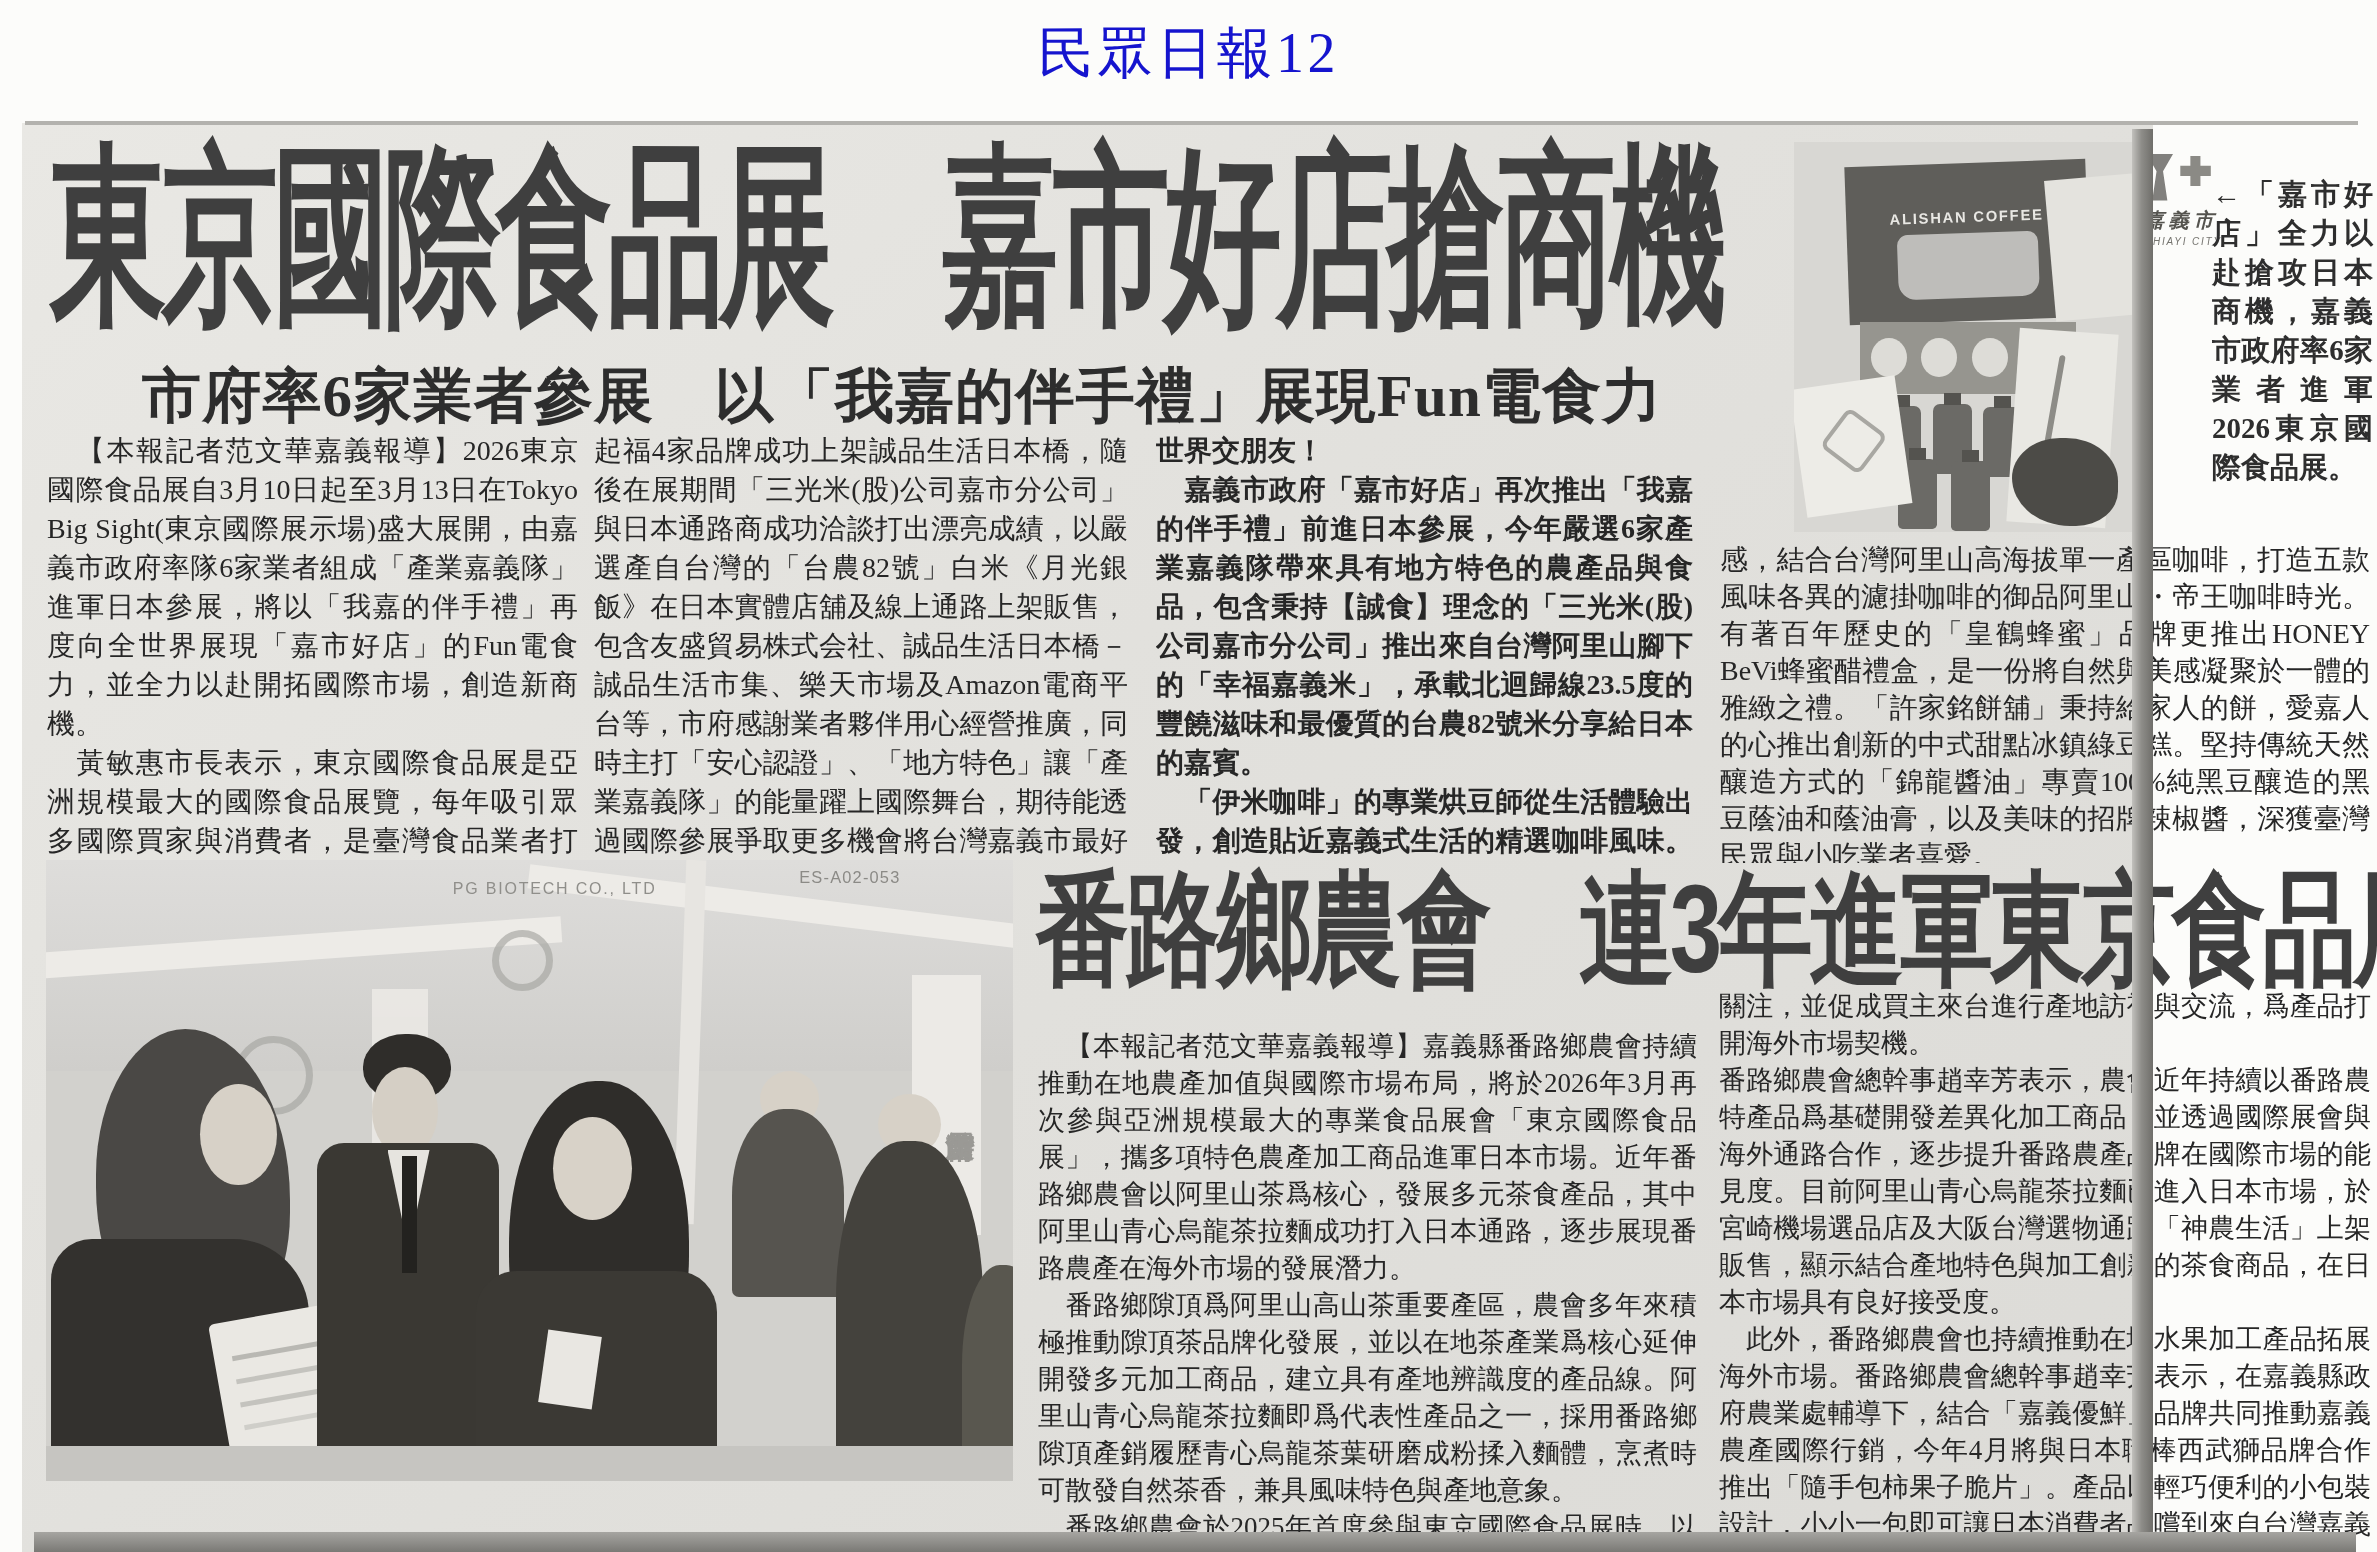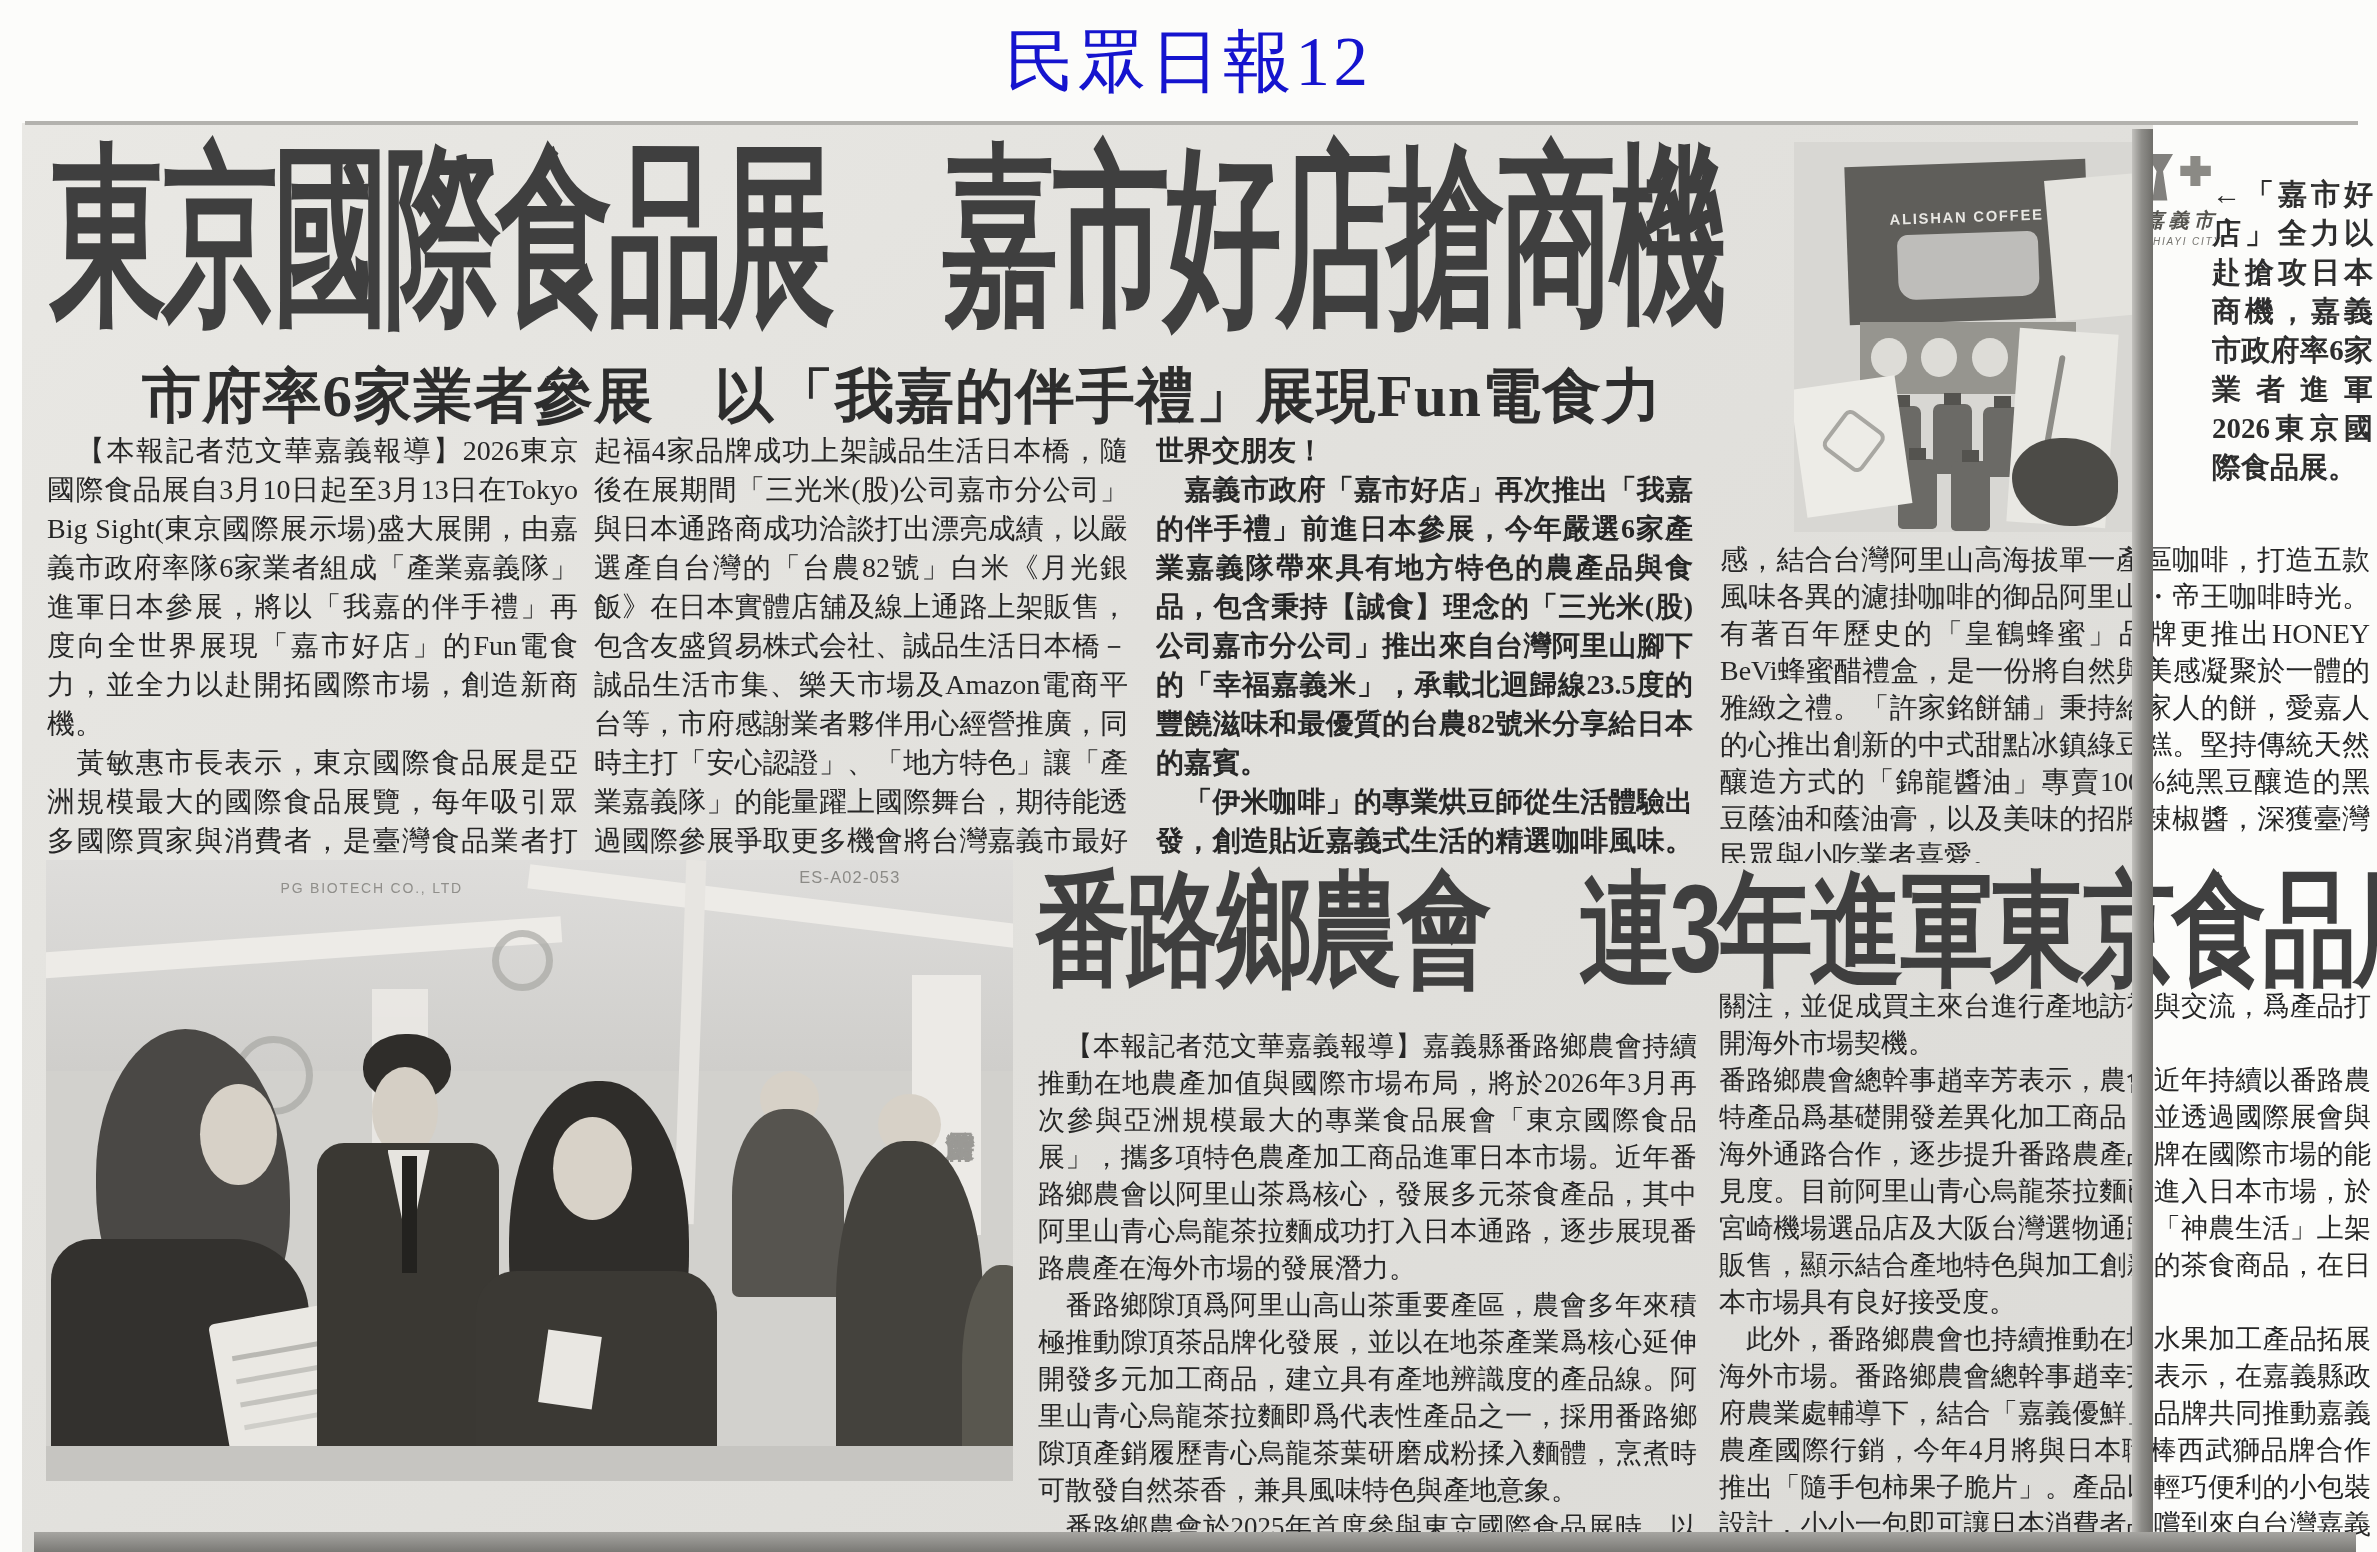--- a/index.html
+++ b/index.html
@@ -1,20 +1,20 @@
 <!DOCTYPE html>
 <html style="font-size:9.4px"><head>
 <meta charset="utf-8">
 <style>
   html,body{margin:0;padding:0;background:#ffffff;}
   .page{position:relative;width:2377px;height:1553px;background:#fcfcfa;overflow:hidden;
         font-family:"Liberation Serif","DejaVu Serif",serif;}
   
   .masthead{position:absolute;left:0;top:16.4px;width:100%;text-align:center;
-            font-size:69px;font-weight:500;letter-spacing:3.5px;color:#1514ce;}
+            font-size:56px;font-weight:500;letter-spacing:3.5px;color:#1514ce;}
   
   .clip{position:absolute;left:22px;top:123px;width:2131px;height:1429px;
         background:linear-gradient(140deg,#e9e8e4 0%,#e2e1dd 45%,#dcdbd7 100%);}
   .toprule{position:absolute;left:2.9px;top:-2.3px;width:2333px;height:4.1px;background:#b3b2ae;}
   .edge-right{position:absolute;right:0;top:5.9px;width:21px;height:1424px;
               background:linear-gradient(to right,#c2c1bd,#8e8d89 45%,#6f6e6a);}
   .edge-bottom{position:absolute;left:11.7px;bottom:0;width:2322px;height:20px;
                background:linear-gradient(#a6a5a1,#7a7975);}
   
   .hl{position:absolute;line-height:1;}
@@ -68,22 +68,22 @@
   .card-left{position:absolute;left:3.5px;top:240px;width:106px;height:129px;background:#edece7;transform:rotate(-8deg);}
   .card-left i{position:absolute;left:32px;top:35px;width:41px;height:41px;border:4.7px solid #a8a7a2;border-radius:8.2px;transform:rotate(45deg);}
   .plantblob{position:absolute;right:15.3px;bottom:5.9px;width:106px;height:88px;background:#4c4b47;
              border-radius:48% 52% 42% 58%;}
   .photo-expo{left:23.5px;top:737px;width:967px;height:621px;background:#d2d1cd;}
   .expo-ceiling{position:absolute;left:0;top:0;width:100%;height:34%;background:linear-gradient(#dedddb,#cfcecb);}
   .beam{position:absolute;background:#edebe7;}
   .b1{left:-23.5px;top:75px;width:540px;height:26px;transform:rotate(-4deg);}
   .b2{left:481px;top:35px;width:505px;height:23.5px;transform:rotate(7deg);}
   .post{left:634px;top:0;width:20px;height:364px;transform:rotate(2deg);position:absolute;background:#e7e5e1;}
-  .booth-sign{position:absolute;left:235px;top:20px;width:376px;text-align:left;color:#8f8e8a;
-              font-family:"Liberation Sans","DejaVu Sans",sans-serif;font-size:14px;letter-spacing:1.8px;}
+  .booth-sign{position:absolute;left:235px;top:20px;width:376px;text-align:right;color:#8f8e8a;
+              font-family:"Liberation Sans","DejaVu Sans",sans-serif;font-size:16px;letter-spacing:1.8px;}
   .booth-code{position:absolute;right:112px;top:8.2px;color:#8b8a86;
               font-family:"Liberation Sans","DejaVu Sans",sans-serif;font-size:16.4px;letter-spacing:1.2px;}
   .banner{position:absolute;background:#eceae6;writing-mode:vertical-rl;text-align:center;
           color:#9a9995;font-size:29px;font-weight:600;padding-top:8.2px;}
   .ban-r{right:32px;top:115px;width:69px;height:252px;}
   .ban-l{left:326px;top:129px;width:56px;height:211px;font-size:25px;opacity:.85;}
   .ring{position:absolute;border:7.6px solid #a5a4a0;border-radius:50%;opacity:.65;}
   .ring1{left:188px;top:176px;width:65px;height:65px;}
   .ring2{left:446px;top:70px;width:47px;height:47px;}
   .fig{position:absolute;background:#56544f;border-radius:46% 46% 7px 7px;}

